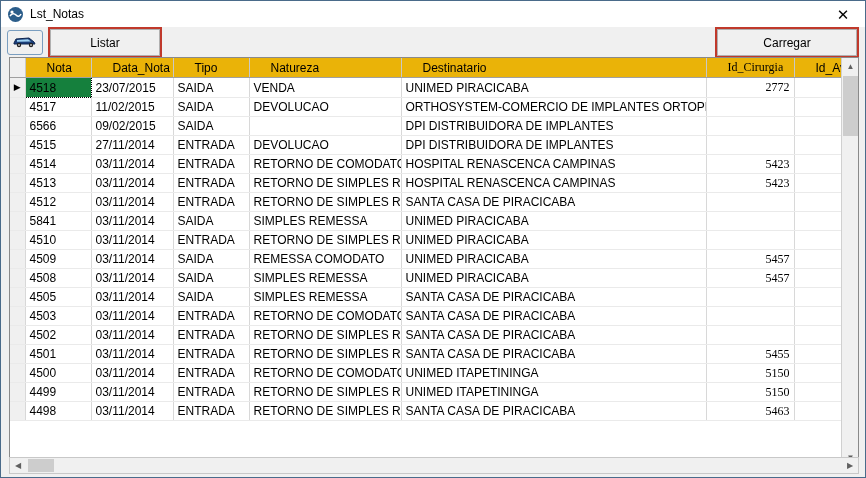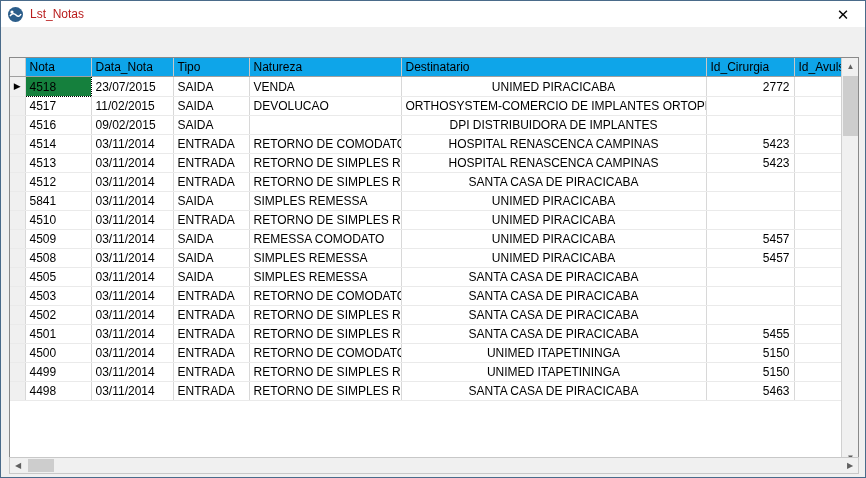--- a/index.html
+++ b/index.html
@@ -34,21 +34,21 @@
   .title-icon {
     width: 17px;
     height: 17px;
     margin-right: 6px;
     flex: 0 0 auto;
     position: relative;
   }
   .title-icon svg { display: block; }
   .title-text {
     font-size: 12px;
-    color: #b91c1c;
+    color: #000000;
     line-height: 26px;
   }
   .close-btn {
     position: absolute;
     right: 0;
     top: 0;
     width: 44px;
     height: 26px;
     display: flex;
     align-items: center;
@@ -122,26 +122,26 @@
     box-sizing: border-box;
     overflow: hidden;
   }
   table.grid {
     border-collapse: collapse;
     table-layout: fixed;
     width: 832px;
     font-size: 12px;
   }
   table.grid th {
-    background: #0ea5e9;
+    background: #eab308;
     border-right: 1px solid #c8c8c8;
     border-bottom: 1px solid #a0a0a0;
     font-weight: normal;
     text-align: left;
-    padding: 2px 4px;
+    padding: 2px 21px;
     height: 17px;
     box-sizing: border-box;
     white-space: nowrap;
     overflow: hidden;
   }
   table.grid td {
     border-right: 1px solid #d8d8d8;
     border-bottom: 1px solid #eaeaea;
     padding: 1px 4px;
     height: 19px;
@@ -149,22 +149,22 @@
     white-space: nowrap;
     overflow: hidden;
     background: #ffffff;
   }
   .col-marker { width: 15px; padding: 0 !important; text-align: center; background: #f0f0f0 !important; border-right: 1px solid #c8c8c8; }
   th.col-marker { background: #f0f0f0 !important; }
   .col-nota { width: 66px; }
   .col-data { width: 82px; margin-left: 6px; }
   .col-tipo { width: 76px; }
   .col-nat  { width: 152px; }
-  .col-dest { width: 305px; text-align: center; }
-  .col-cir  { width: 88px; text-align: right; }
+  .col-dest { width: 305px; }
+  .col-cir  { width: 88px; text-align: right; font-family: Liberation Serif, serif; }
   .col-avu  { width: 70px; }
   tr.first-row td.col-nota {
     border: 1px dotted #000;
     background: #15803d;
   }
   .marker-arrow {
     color: #000;
     font-size: 9px;
     line-height: 19px;
   }
@@ -245,20 +245,36 @@
       <svg width="17" height="17" viewBox="0 0 17 17">
         <circle cx="8.5" cy="8.5" r="7.5" fill="#2b5d8a"></circle>
         <path d="M3 10 q3 -4 6 -1 q3 3 5 -1" stroke="#ffffff" stroke-width="1.6" fill="none"></path>
         <circle cx="5" cy="6" r="1.6" fill="#ffffff"></circle>
       </svg>
     </span>
     <span class="title-text">Lst_Notas</span>
     <span class="close-btn">✕</span>
   </div>
 
+  <div class="toolbar">
+    <div class="tb-icon-btn">
+      <span>
+        <svg width="26" height="14" viewBox="0 0 26 14">
+          <path d="M2 9 L4 5 L17 4 L22 8 L23 10 L2 10 Z" fill="#1b3f7a" stroke="#0d2550" stroke-width="1"></path>
+          <path d="M5 6 L16 5.2 L19 7.6 L5 7.8 Z" fill="#9fd3f5"></path>
+          <circle cx="7" cy="11" r="2.2" fill="#222"></circle>
+          <circle cx="19" cy="11" r="2.2" fill="#222"></circle>
+          <circle cx="7" cy="11" r="0.9" fill="#ccc"></circle>
+          <circle cx="19" cy="11" r="0.9" fill="#ccc"></circle>
+        </svg>
+      </span>
+    </div>
+    <div class="btn-listar">Listar</div>
+    <div class="btn-carregar">Carregar</div>
+  </div>
 
   <div class="grid-wrap">
     <table class="grid">
       <thead>
         <tr>
           <th class="col-marker"></th>
           <th class="col-nota">Nota</th>
           <th class="col-data">Data_Nota</th>
           <th class="col-tipo">Tipo</th>
           <th class="col-nat">Natureza</th>
@@ -283,24 +299,34 @@
           <td class="col-nota">4517</td>
           <td class="col-data">11/02/2015</td>
           <td class="col-tipo">SAIDA</td>
           <td class="col-nat">DEVOLUCAO</td>
           <td class="col-dest">ORTHOSYSTEM-COMERCIO DE IMPLANTES ORTOPEDICOS LT</td>
           <td class="col-cir"></td>
           <td class="col-avu"></td>
         </tr>
         <tr>
           <td class="col-marker"><span class="marker-arrow"></span></td>
-          <td class="col-nota">4516</td>
+          <td class="col-nota">6566</td>
           <td class="col-data">09/02/2015</td>
           <td class="col-tipo">SAIDA</td>
           <td class="col-nat"></td>
+          <td class="col-dest">DPI DISTRIBUIDORA DE IMPLANTES</td>
+          <td class="col-cir"></td>
+          <td class="col-avu"></td>
+        </tr>
+        <tr>
+          <td class="col-marker"><span class="marker-arrow"></span></td>
+          <td class="col-nota">4515</td>
+          <td class="col-data">27/11/2014</td>
+          <td class="col-tipo">ENTRADA</td>
+          <td class="col-nat">DEVOLUCAO</td>
           <td class="col-dest">DPI DISTRIBUIDORA DE IMPLANTES</td>
           <td class="col-cir"></td>
           <td class="col-avu"></td>
         </tr>
         <tr>
           <td class="col-marker"><span class="marker-arrow"></span></td>
           <td class="col-nota">4514</td>
           <td class="col-data">03/11/2014</td>
           <td class="col-tipo">ENTRADA</td>
           <td class="col-nat">RETORNO DE COMODATO</td>

